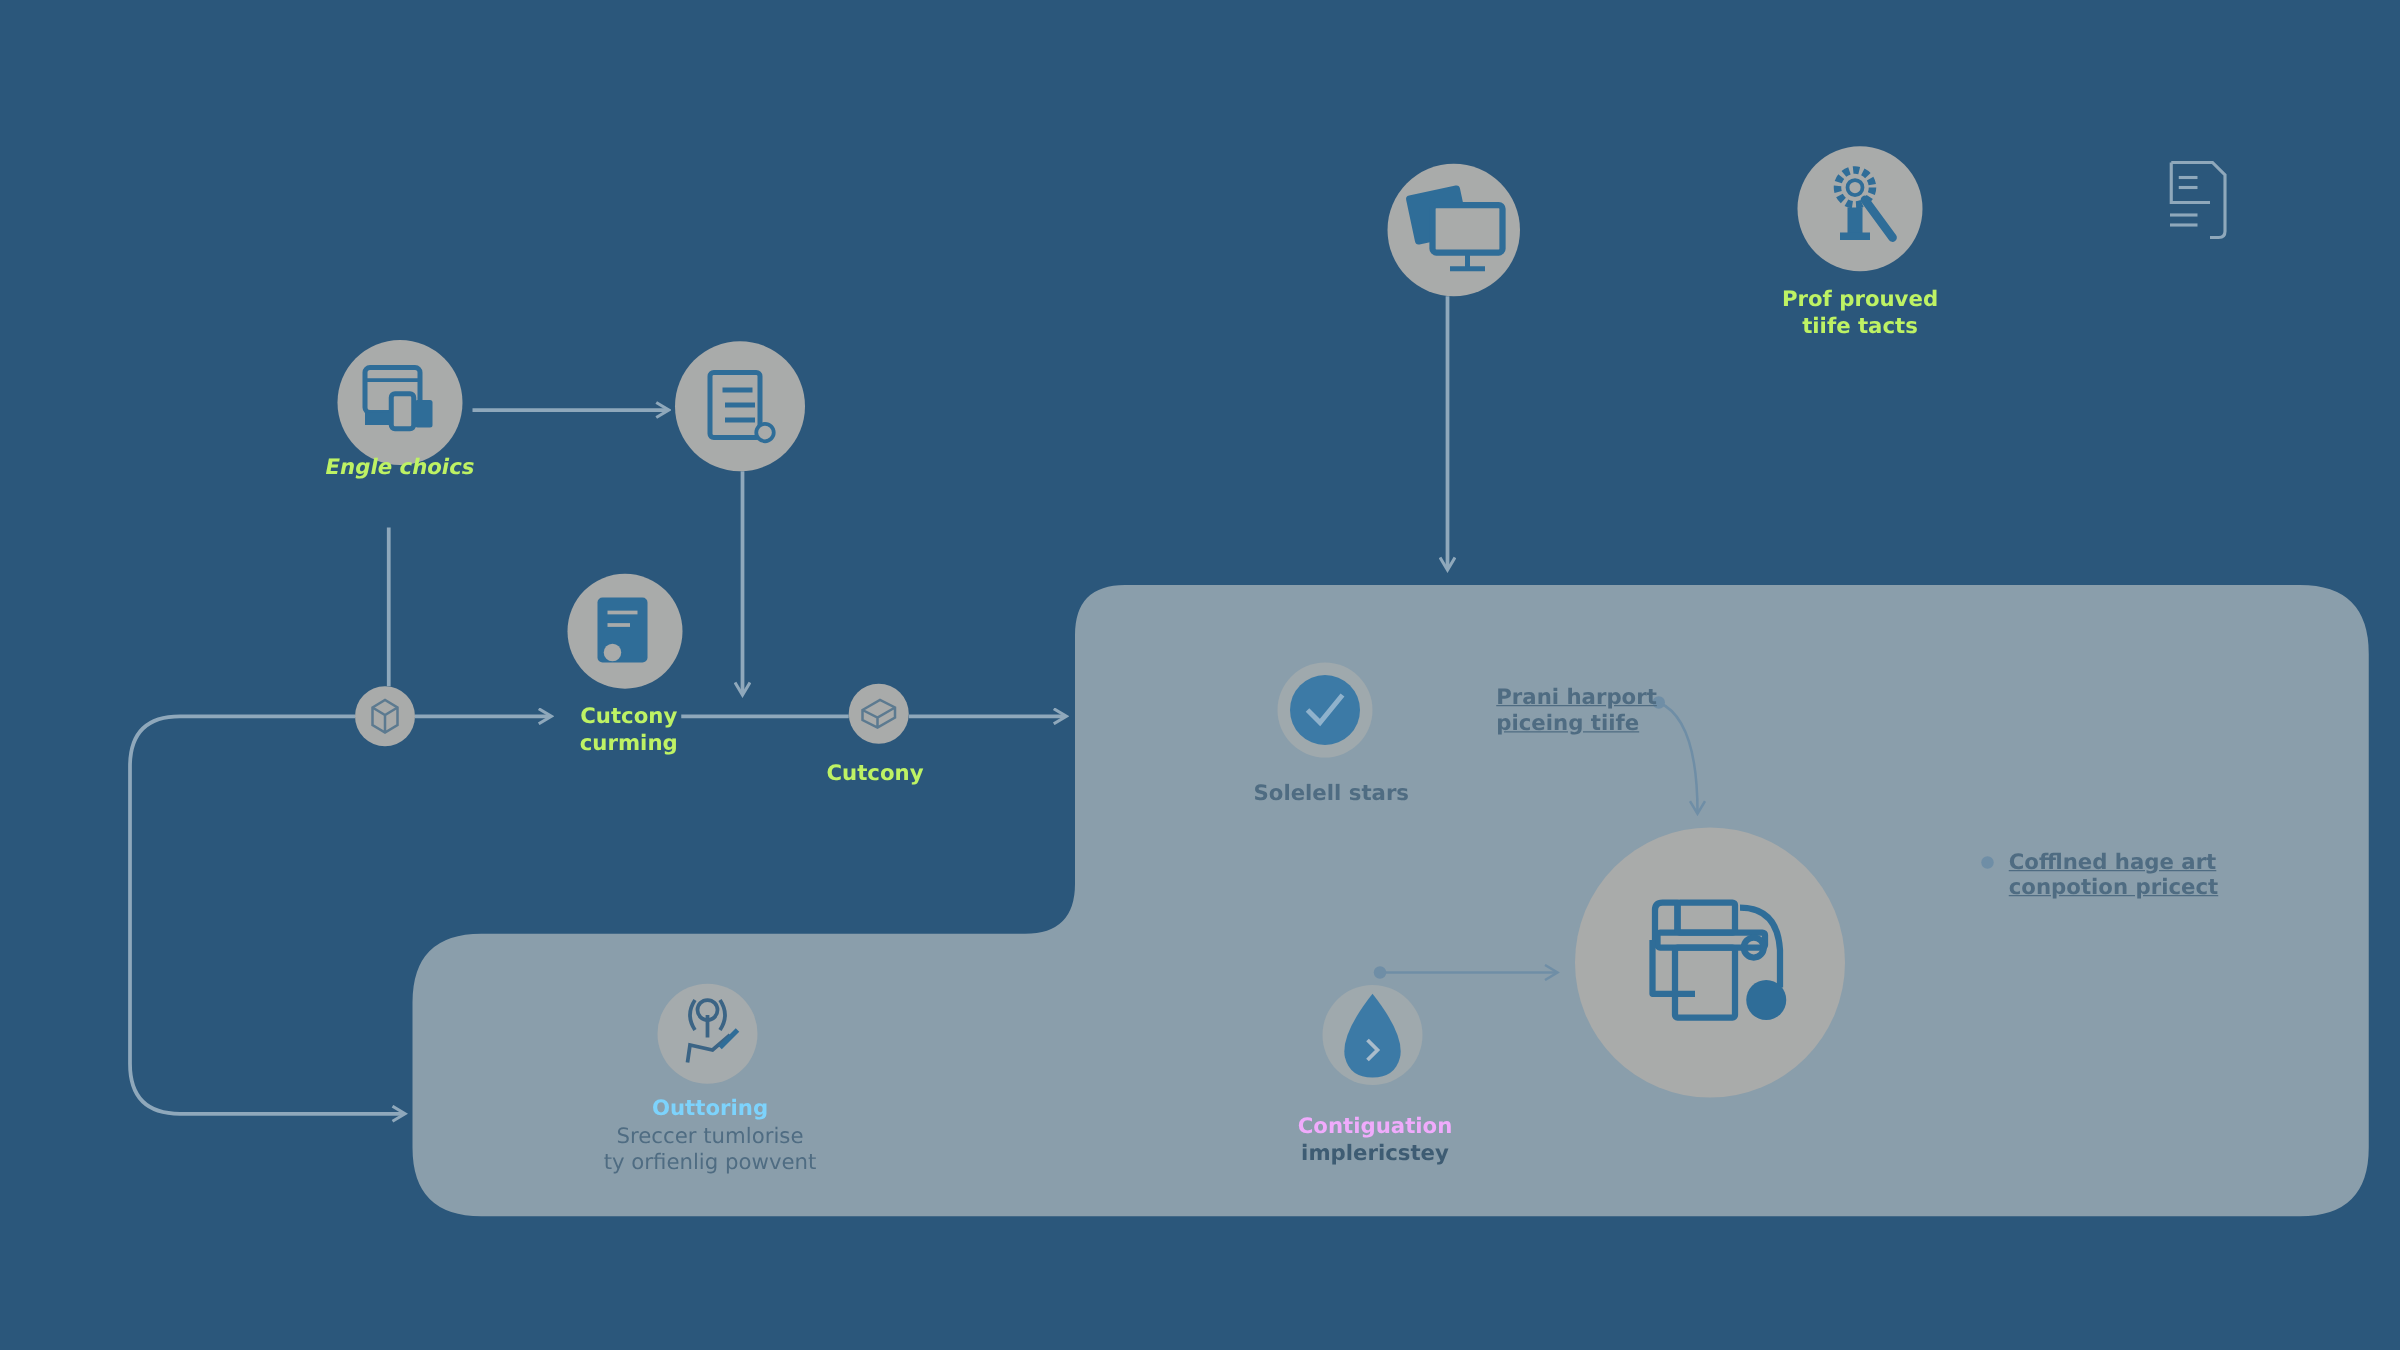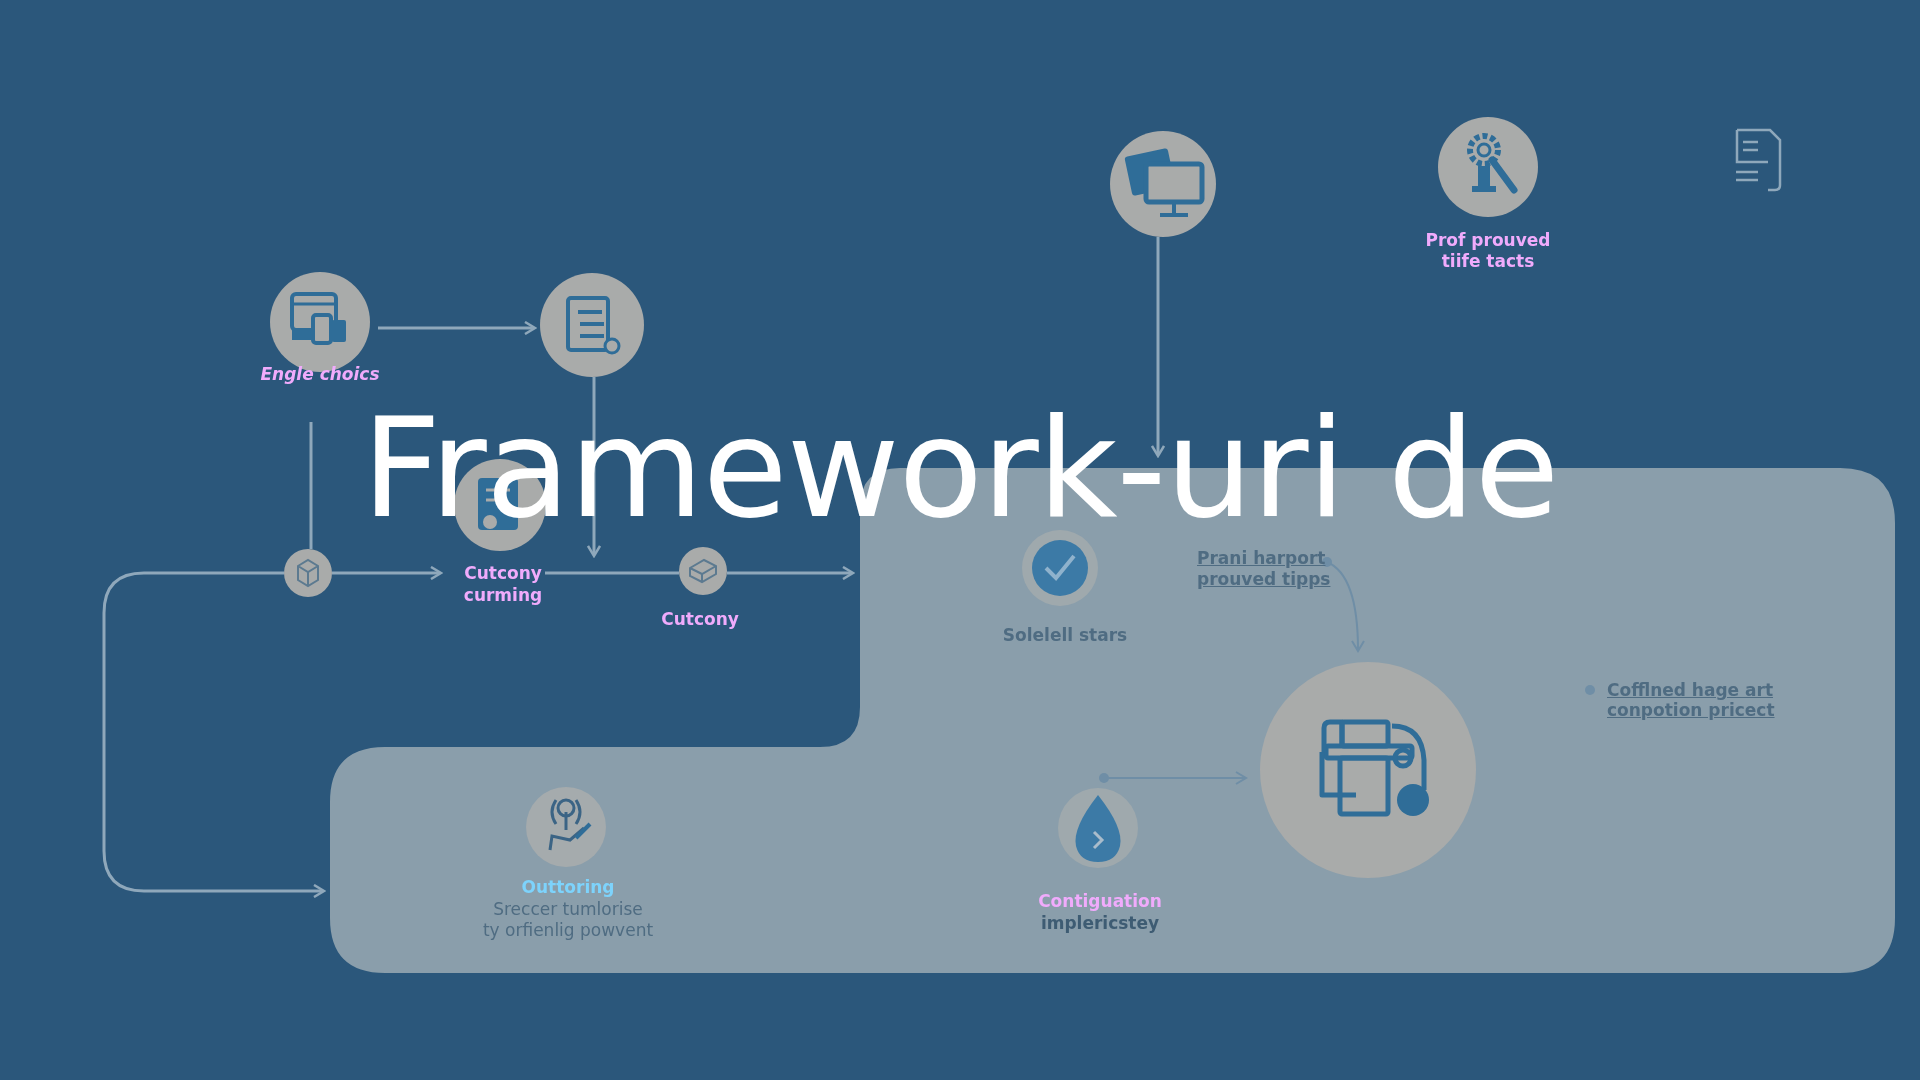--- a/index.html
+++ b/index.html
@@ -1,20 +1,20 @@
 <!DOCTYPE html>
 <html><head>
 <meta charset="utf-8">
 <style>
   html,body{margin:0;padding:0;}
   body{width:1920px;height:1080px;overflow:hidden;background:#2b577b;position:relative;font-family:"Liberation Sans",sans-serif;}
   #stage{position:absolute;left:0;top:0;width:1920px;height:1080px;}
   svg.bg{position:absolute;left:0;top:0;}
   .lbl{position:absolute;transform:translateX(-50%);text-align:center;white-space:nowrap;font-family:"DejaVu Sans",sans-serif;font-size:17px;line-height:22px;font-weight:bold;}
-  .lbl.dark-bg{color:#f0abfc;}
+  .lbl.dark-bg{color:#bef264;}
   .lbl.light-bg{color:#4f6c82;}
   .lbl.left{transform:none;text-align:left;text-decoration:underline;}
   .title{position:absolute;left:0;top:405px;width:1920px;text-align:center;color:#ffffff;font-family:"DejaVu Sans",sans-serif;font-size:138px;line-height:128px;font-weight:normal;letter-spacing:-1px;}
 </style>
 </head>
 <body>
 
 <div id="stage">
   <svg class="bg" width="1920" height="1080" viewBox="0 0 1920 1080">
     <defs>
@@ -150,25 +150,24 @@
 
   <div class="lbl dark-bg" style="left:320px;top:363px;font-style:italic;">Engle choics</div>
   <div class="lbl dark-bg" style="left:503px;top:562px;">Cutcony</div>
   <div class="lbl dark-bg" style="left:503px;top:584px;">curming</div>
   <div class="lbl dark-bg" style="left:700px;top:608px;">Cutcony</div>
   <div class="lbl dark-bg" style="left:1488px;top:229px;">Prof prouved</div>
   <div class="lbl dark-bg" style="left:1488px;top:250px;">tiife tacts</div>
 
   <div class="lbl light-bg" style="left:1065px;top:624px;">Solelell stars</div>
   <div class="lbl light-bg left" style="left:1197px;top:547px;">Prani harport</div>
-  <div class="lbl light-bg left" style="left:1197px;top:568px;">prouved tipps</div>
+  <div class="lbl light-bg left" style="left:1197px;top:568px;">piceing tiife</div>
   <div class="lbl light-bg left" style="left:1607px;top:679px;">Cofflned hage art</div>
   <div class="lbl light-bg left" style="left:1607px;top:699px;">conpotion pricect</div>
   <div class="lbl light-bg" style="left:568px;top:876px;color:#7dd3fc;">Outtoring</div>
   <div class="lbl light-bg" style="left:568px;top:898px;font-weight:normal;">Sreccer tumlorise</div>
   <div class="lbl light-bg" style="left:568px;top:919px;font-weight:normal;">ty orfienlig powvent</div>
   <div class="lbl light-bg" style="left:1100px;top:890px;color:#f0abfc;">Contiguation</div>
   <div class="lbl light-bg" style="left:1100px;top:912px;color:#3e5c73;">implericstey</div>
 
   <div class="title">
-    <div>Framework-uri de</div>
   </div>
 </div>
 
 </body></html>

